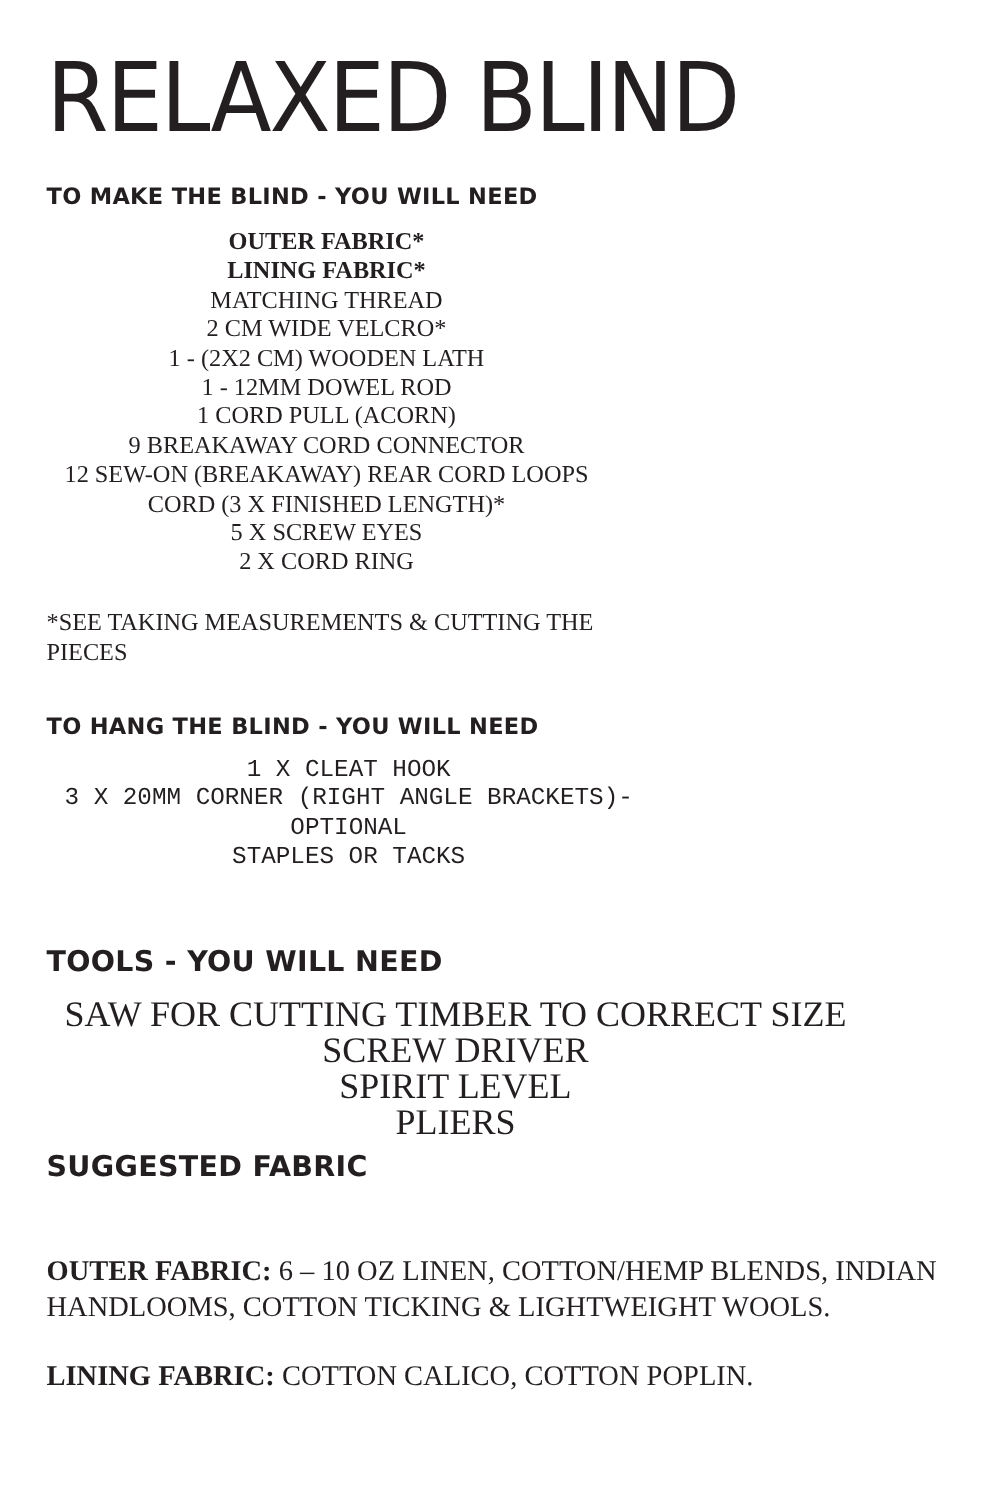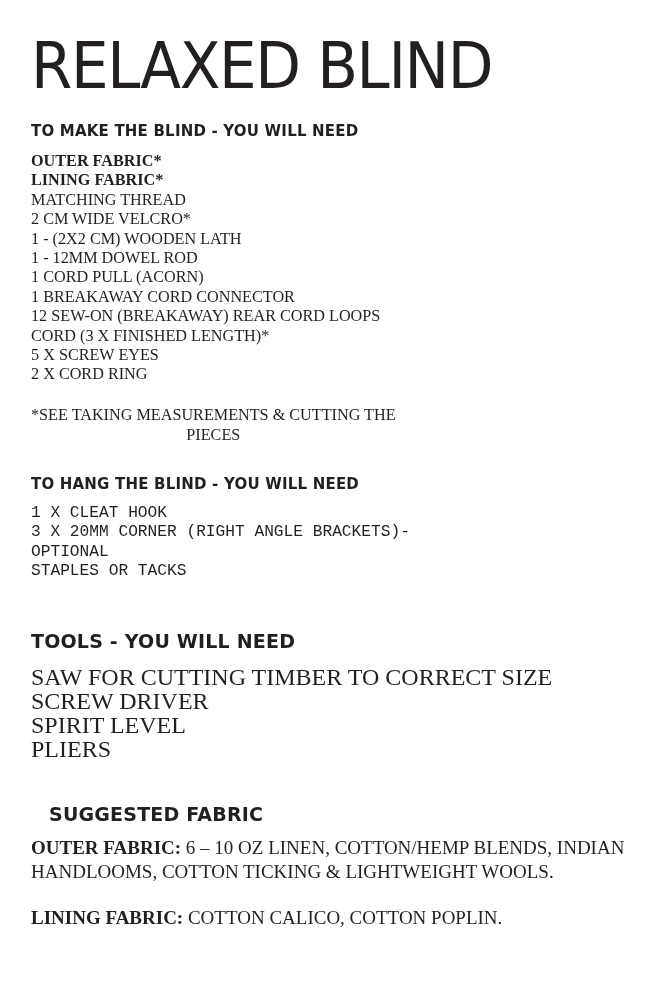--- a/index.html
+++ b/index.html
@@ -40,39 +40,39 @@
       font-family: "DejaVu Sans", sans-serif;
       font-weight: bold;
       margin: 0;
       white-space: nowrap;
       letter-spacing: 0.2px;
     }
     .h-small { font-size: 15px; line-height: 18px; }
     .h-large { font-size: 19px; line-height: 22px; }
     .list {
       position: absolute;
-      left: 0;
+      left: 12px;
       margin: 0;
       padding: 0;
       list-style: none;
       font-family: "Liberation Serif", serif;
       white-space: nowrap;
+      text-align: center;
     }
     .list-small { font-size: 16.2px; line-height: 19.4px; }
     .list-large { font-size: 24px; line-height: 24px; }
     .list li { margin: 0; padding: 0; }
     .bold { font-weight: bold; }
     .note {
       position: absolute;
       left: 0;
       margin: 0;
       font-family: "Liberation Serif", serif;
       font-size: 16.2px;
       line-height: 20px;
-      text-align: center;
     }
     .para {
       position: absolute;
       left: 0;
       width: 600px;
       margin: 0;
       font-family: "Liberation Serif", serif;
       font-size: 19px;
       line-height: 23.5px;
     }
@@ -86,21 +86,21 @@
 
   <h2 class="heading h-small" style="top:122px;">TO MAKE THE BLIND - YOU WILL NEED</h2>
   <ul class="list list-small" style="top:152px;">
     <li class="bold">OUTER FABRIC*</li>
     <li class="bold">LINING FABRIC*</li>
     <li>MATCHING THREAD</li>
     <li>2 CM WIDE VELCRO*</li>
     <li>1 - (2X2 CM) WOODEN LATH</li>
     <li>1 - 12MM DOWEL ROD</li>
     <li>1 CORD PULL (ACORN)</li>
-    <li>1 BREAKAWAY CORD CONNECTOR</li>
+    <li>9 BREAKAWAY CORD CONNECTOR</li>
     <li>12 SEW-ON (BREAKAWAY) REAR CORD LOOPS</li>
     <li>CORD (3 X FINISHED LENGTH)*</li>
     <li>5 X SCREW EYES</li>
     <li>2 X CORD RING</li>
   </ul>
   <p class="note" style="top:405px;">
     <span>*SEE TAKING MEASUREMENTS &amp; CUTTING THE</span><br>
     <span>PIECES</span>
   </p>
 
@@ -113,21 +113,21 @@
   </ul>
 
   <h2 class="heading h-large" style="top:630px;">TOOLS - YOU WILL NEED</h2>
   <ul class="list list-large" style="top:665px;">
     <li>SAW FOR CUTTING TIMBER TO CORRECT SIZE</li>
     <li>SCREW DRIVER</li>
     <li>SPIRIT LEVEL</li>
     <li>PLIERS</li>
   </ul>
 
-  <h2 class="heading h-large" style="top:803px;margin-left:18px;">SUGGESTED FABRIC</h2>
+  <h2 class="heading h-large" style="top:767px;">SUGGESTED FABRIC</h2>
   <p class="para" style="top:836px;">
     <span class="bold">OUTER FABRIC:</span><span> 6 – 10 OZ LINEN, COTTON/HEMP BLENDS, INDIAN HANDLOOMS, COTTON TICKING &amp; LIGHTWEIGHT WOOLS.</span>
   </p>
   <p class="para" style="top:906px;">
     <span class="bold">LINING FABRIC:</span><span> COTTON CALICO, COTTON POPLIN.</span>
   </p>
 
 </div>
 
 </body></html>

